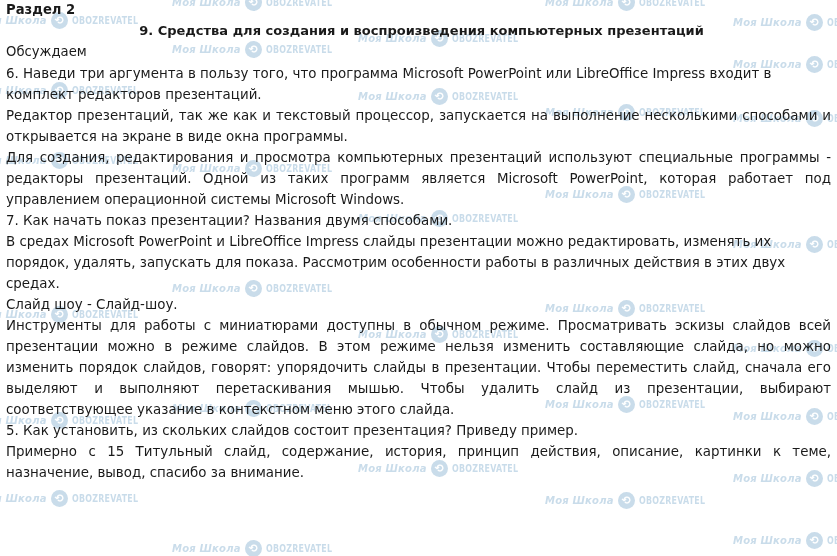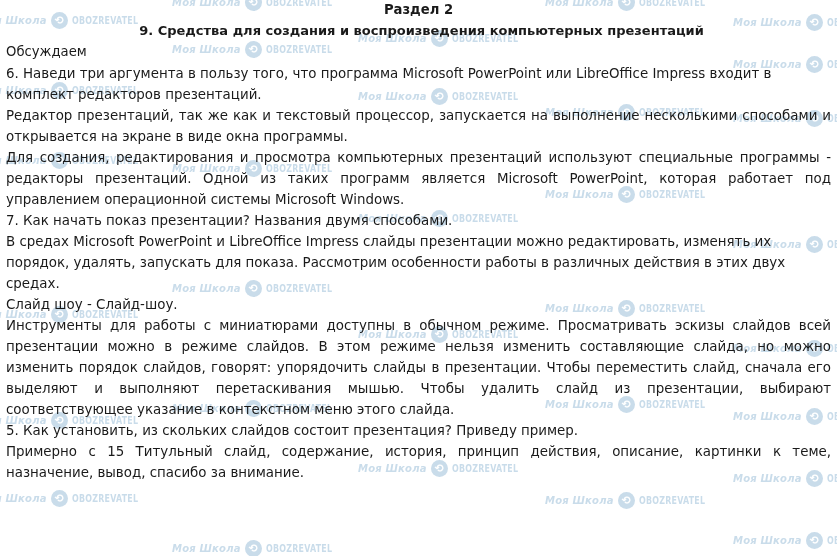--- a/index.html
+++ b/index.html
@@ -3,21 +3,21 @@
 <meta charset="utf-8">
 <style>
   html, body { margin: 0; padding: 0; background: #ffffff; }
   body {
     width: 837px; height: 556px; overflow: hidden; position: relative;
     font-family: "DejaVu Sans", "Liberation Sans", sans-serif;
     color: #1a1a1a;
   }
   .page { position: relative; z-index: 2; padding: 0 6px 0 6px; }
   .section-title {
-    text-align: center; font-weight: bold; font-size: 13.2px;
+    font-weight: bold; font-size: 13.2px;
     line-height: 20px; margin: 0; padding-top: 0px; letter-spacing: 0px;
   }
   .lesson-title {
     text-align: center; font-weight: bold; font-size: 13px;
     line-height: 21px; margin: 0; padding-left: 6px;
   }
   .subhead {
     font-weight: normal; font-size: 13.2px; line-height: 22px; margin: 0;
   }
   .para {

